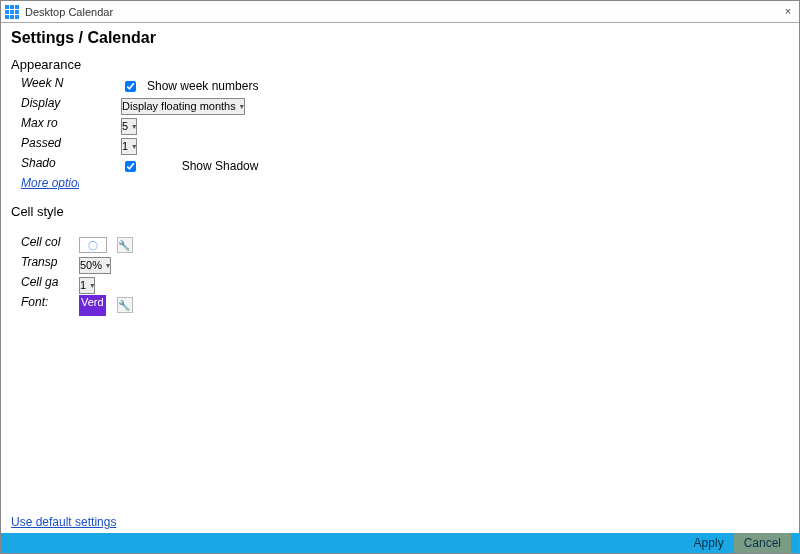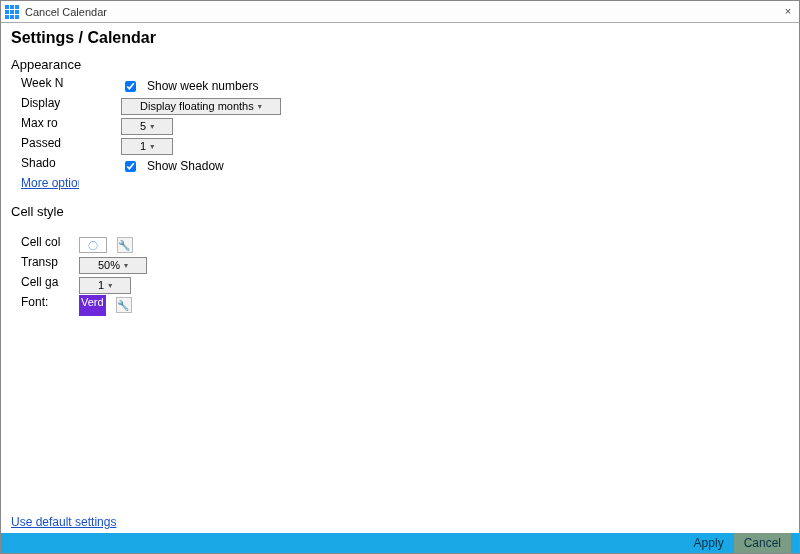--- a/index.html
+++ b/index.html
@@ -11,26 +11,26 @@
   .titlebar .title { font-size: 11px; color: #333; flex: 1; }
   .titlebar .close { width: 14px; height: 14px; text-align: center; line-height: 12px; font-size: 11px; color: #444; cursor: default; }
   .body { display: flex; height: calc(100% - 22px - 20px); }
   .sidebar { width: 74px; border-right: 1px solid #ccc; padding-top: 4px; overflow: hidden; }
   .sidebar .navitem { padding: 0 6px; font-size: 15px; line-height: 18px; white-space: nowrap; cursor: default; }
   .sidebar .navitem.active { font-weight: bold; border-left: 3px solid #000; padding-left: 3px; }
   .main { flex: 1; padding: 6px 10px 0 10px; position: relative; overflow: hidden; }
   .page-title { font-size: 16px; font-weight: bold; margin-bottom: 10px; }
   .section-title { font-size: 13px; margin: 6px 0 4px 0; }
   .form-area { position: relative; }
-  .labels-col { position: absolute; left: 10px; top: 0; width: 58px; }
+  .labels-col { position: absolute; left: 10px; top: 0; width: 58px; font-style: italic; }
   .labels-col div { font-size: 12px; white-space: nowrap; overflow: hidden; }
   .controls-col { position: absolute; left: 110px; top: 0; }
-  .row { height: 20px; display: flex; align-items: center; gap: 8px; }
+  .row { height: 20px; display: flex; align-items: center; gap: 8px; justify-content: space-between; }
   .chk { width: 11px; height: 11px; margin-right: 3px; }
-  .sel { font-size: 11px; border: 1px solid #888; background: #eee; padding: 0 18px; height: 17px; display: inline-flex; align-items: center; gap: 4px; }
+  .sel { font-size: 11px; border: 1px solid #888; background: #eee; padding: 0 0; height: 17px; display: inline-flex; align-items: center; gap: 4px; }
   .sel .caret { font-size: 8px; color: #555; }
   .link { color: #1a4fc7; text-decoration: underline; cursor: default; font-size: 12px; }
   .cellstyle-area { position: relative; margin-top: 16px; }
   .cellstyle-area .labels-col { top: 0; }
   .cell-swatch { width: 28px; height: 16px; border: 1px solid #aaa; background: #fff; display: inline-flex; align-items: center; justify-content: center; font-size: 9px; color: #6699ff; }
   .wrench { width: 16px; height: 16px; border: 1px solid #bbb; background: #f4f4f4; display: inline-flex; align-items: center; justify-content: center; font-size: 10px; color: #666; margin-left: 2px; }
   .font-swatch { display: inline-block; background: #6d28d9; color: #fff; font-size: 11px; padding: 0 2px; height: 21px; line-height: 15px; }
   .bottom-link { position: absolute; left: 10px; bottom: 4px; }
   .statusbar { position: absolute; left: 0; right: 0; bottom: 0; height: 20px; background: #19a7e6; color: #fff; font-size: 12px; display: flex; align-items: center; padding: 0 8px; }
   .statusbar .spacer { flex: 1; }
@@ -52,21 +52,21 @@
         <rect x="5" y="0" width="4" height="4" fill="#1e90ff"></rect>
         <rect x="10" y="0" width="4" height="4" fill="#1e90ff"></rect>
         <rect x="0" y="5" width="4" height="4" fill="#1e90ff"></rect>
         <rect x="5" y="5" width="4" height="4" fill="#1e90ff"></rect>
         <rect x="10" y="5" width="4" height="4" fill="#1e90ff"></rect>
         <rect x="0" y="10" width="4" height="4" fill="#1e90ff"></rect>
         <rect x="5" y="10" width="4" height="4" fill="#1e90ff"></rect>
         <rect x="10" y="10" width="4" height="4" fill="#1e90ff"></rect>
       </svg>
     </span>
-    <span class="title">Cancel Calendar</span>
+    <span class="title">Desktop Calendar</span>
     <span class="close">×</span>
   </div>
 
   <div class="body">
 
 
     <div class="main">
       <div class="page-title">Settings / Calendar</div>
 
       <div class="section-title">Appearance</div>

